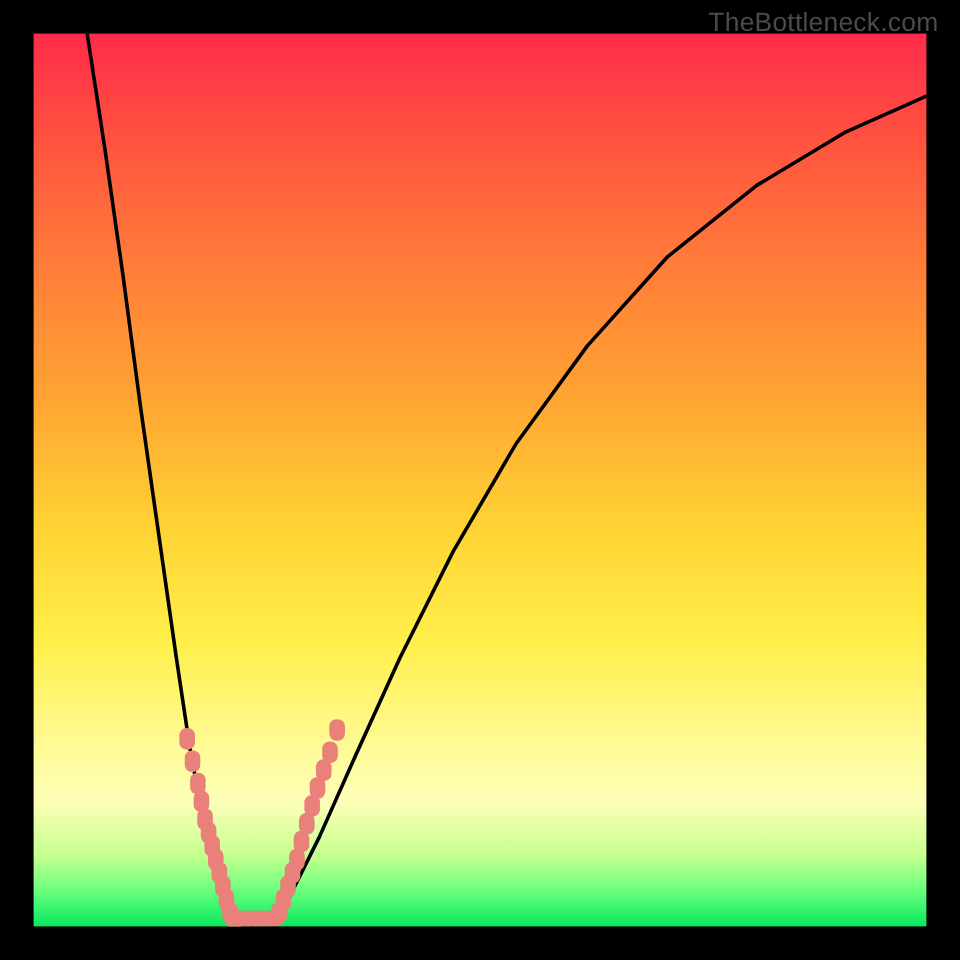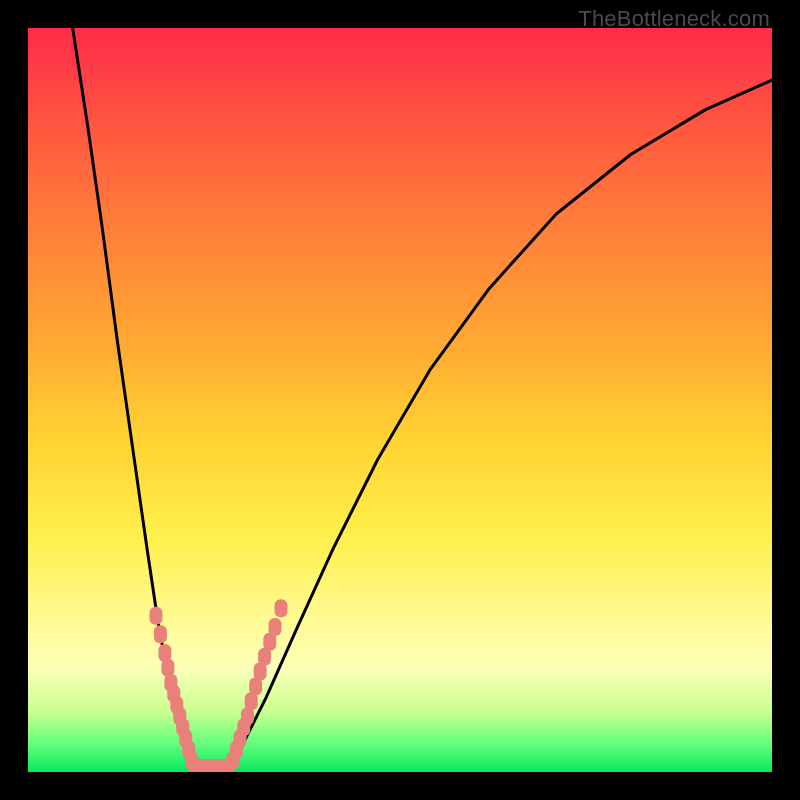--- a/index.html
+++ b/index.html
@@ -31,21 +31,21 @@
       #ffef4a 68%,
       #fff98a 78%,
       #fdffb8 86%,
       #c7ff8f 92%,
       #69ff7e 96%,
       #07e85e 100%);
   }
   .watermark {
     position: absolute;
     top: 6px;
-    right: 30px;
+    right: 18px;
     color: #4b4b4b;
     font-size: 22px;
     font-weight: 500;
     letter-spacing: 0.2px;
     user-select: none;
   }
   svg.overlay {
     position: absolute;
     left: 0;
     top: 0;

